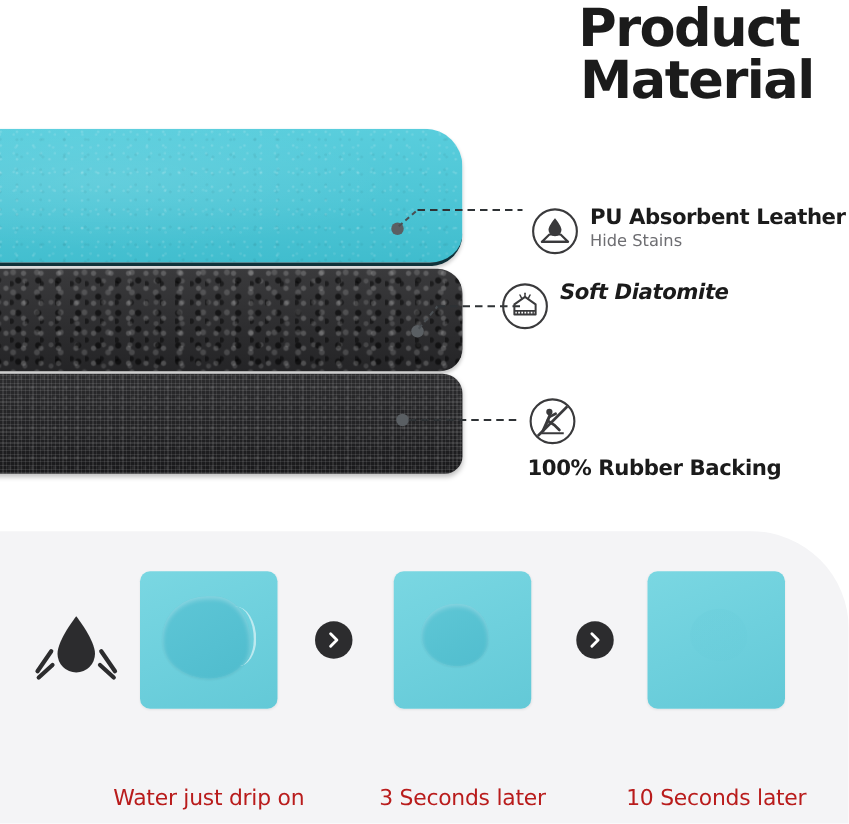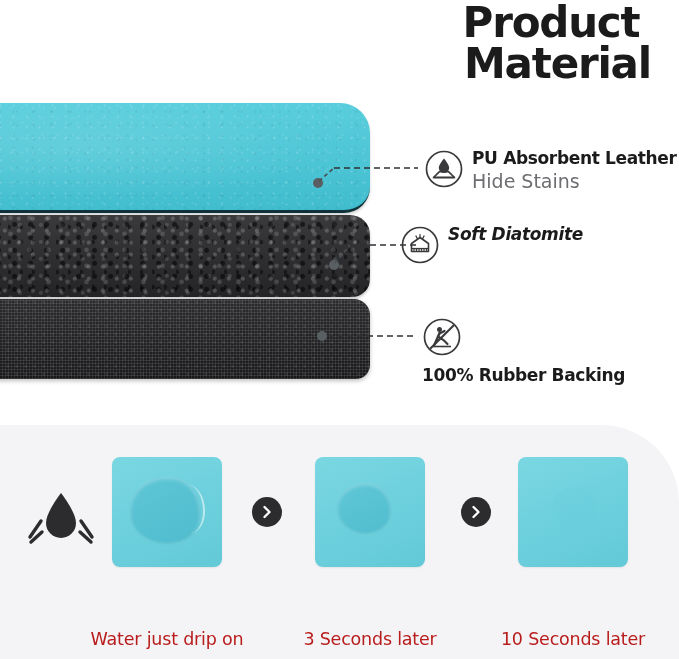--- a/index.html
+++ b/index.html
@@ -144,28 +144,28 @@
     font-weight: 700;
     font-size: 17px;
     line-height: 1.12;
     color: #1b1b1b;
     letter-spacing: -0.35px;
     white-space: nowrap;
   }
   .callout-sub {
     font-family: "DejaVu Sans", sans-serif;
     font-weight: 400;
-    font-size: 19px;
+    font-size: 13px;
     line-height: 1.16;
     color: #6e6e72;
     margin-top: 2px;
     max-width: 175px;
   }
 
-  .callout-1 { left: 424px; top: 148px; }
+  .callout-1 { left: 424px; top: 164px; }
   .callout-2 { left: 400px; top: 224px; font-style: italic; }
   .callout-3 { left: 422px; top: 316px; flex-direction: column; }
 
   
   .demo-panel {
     position: absolute;
     left: 0;
     top: 425px;
     width: 679px;
     height: 234px;

